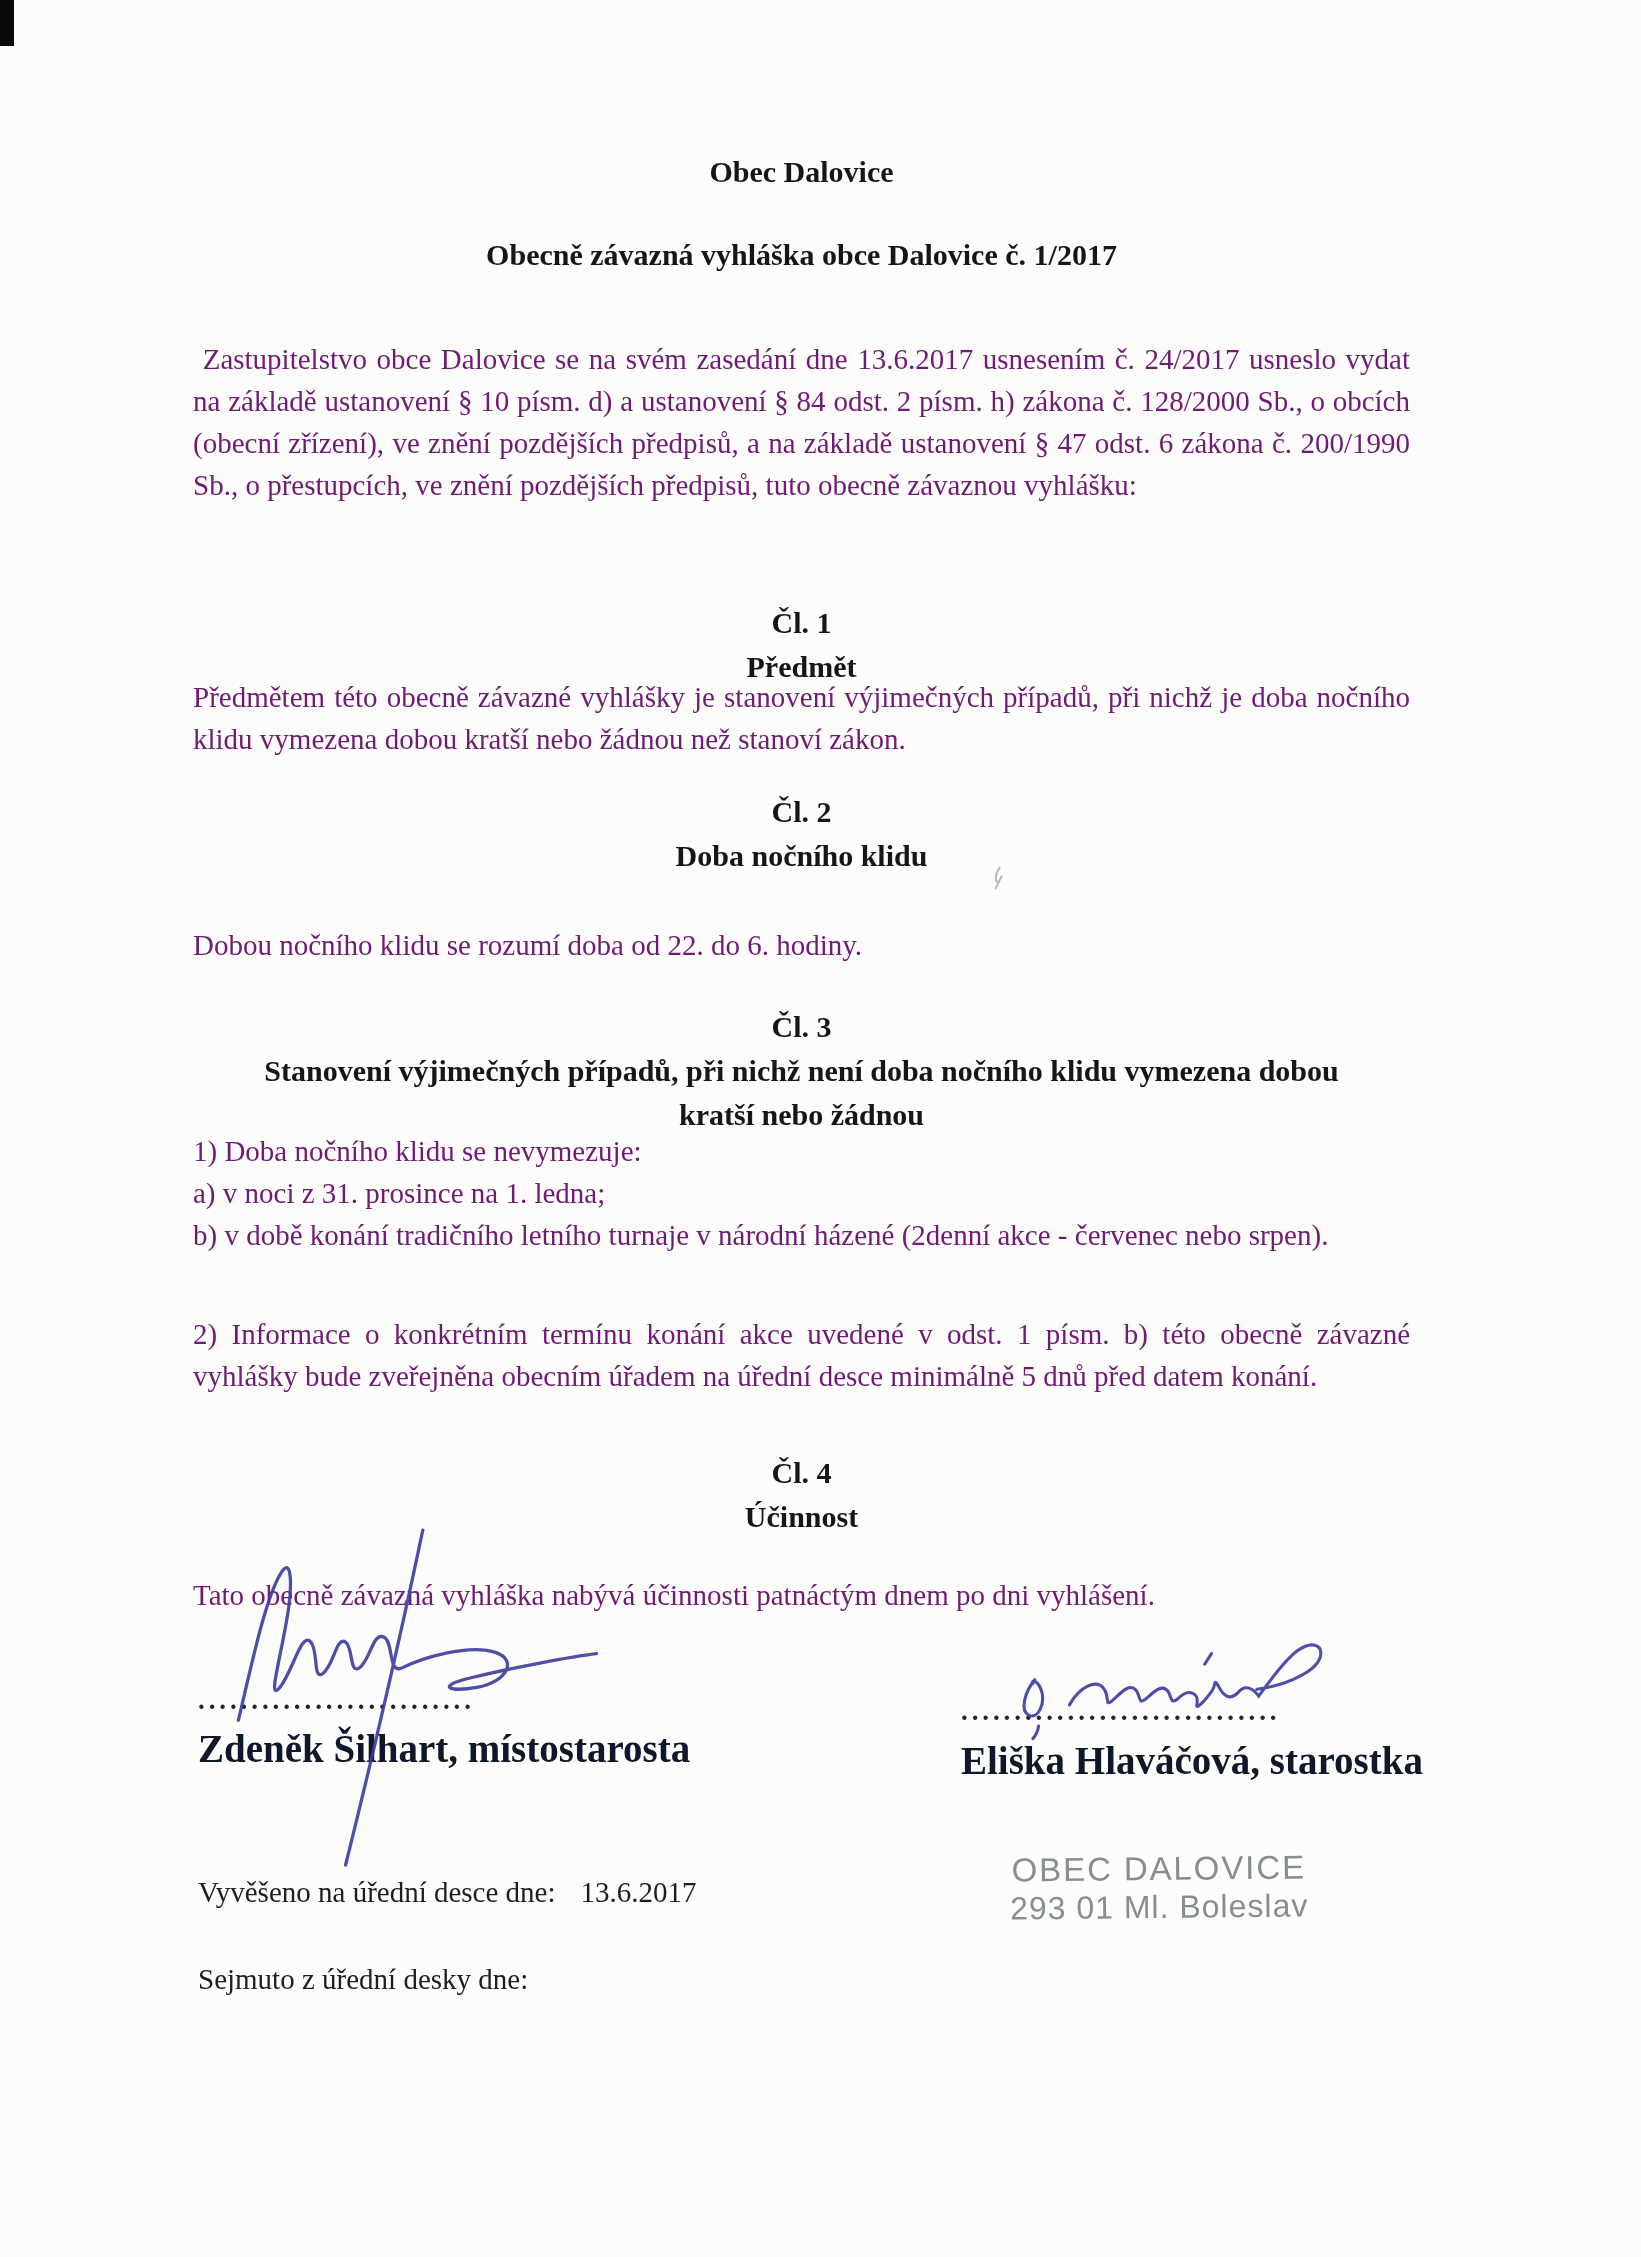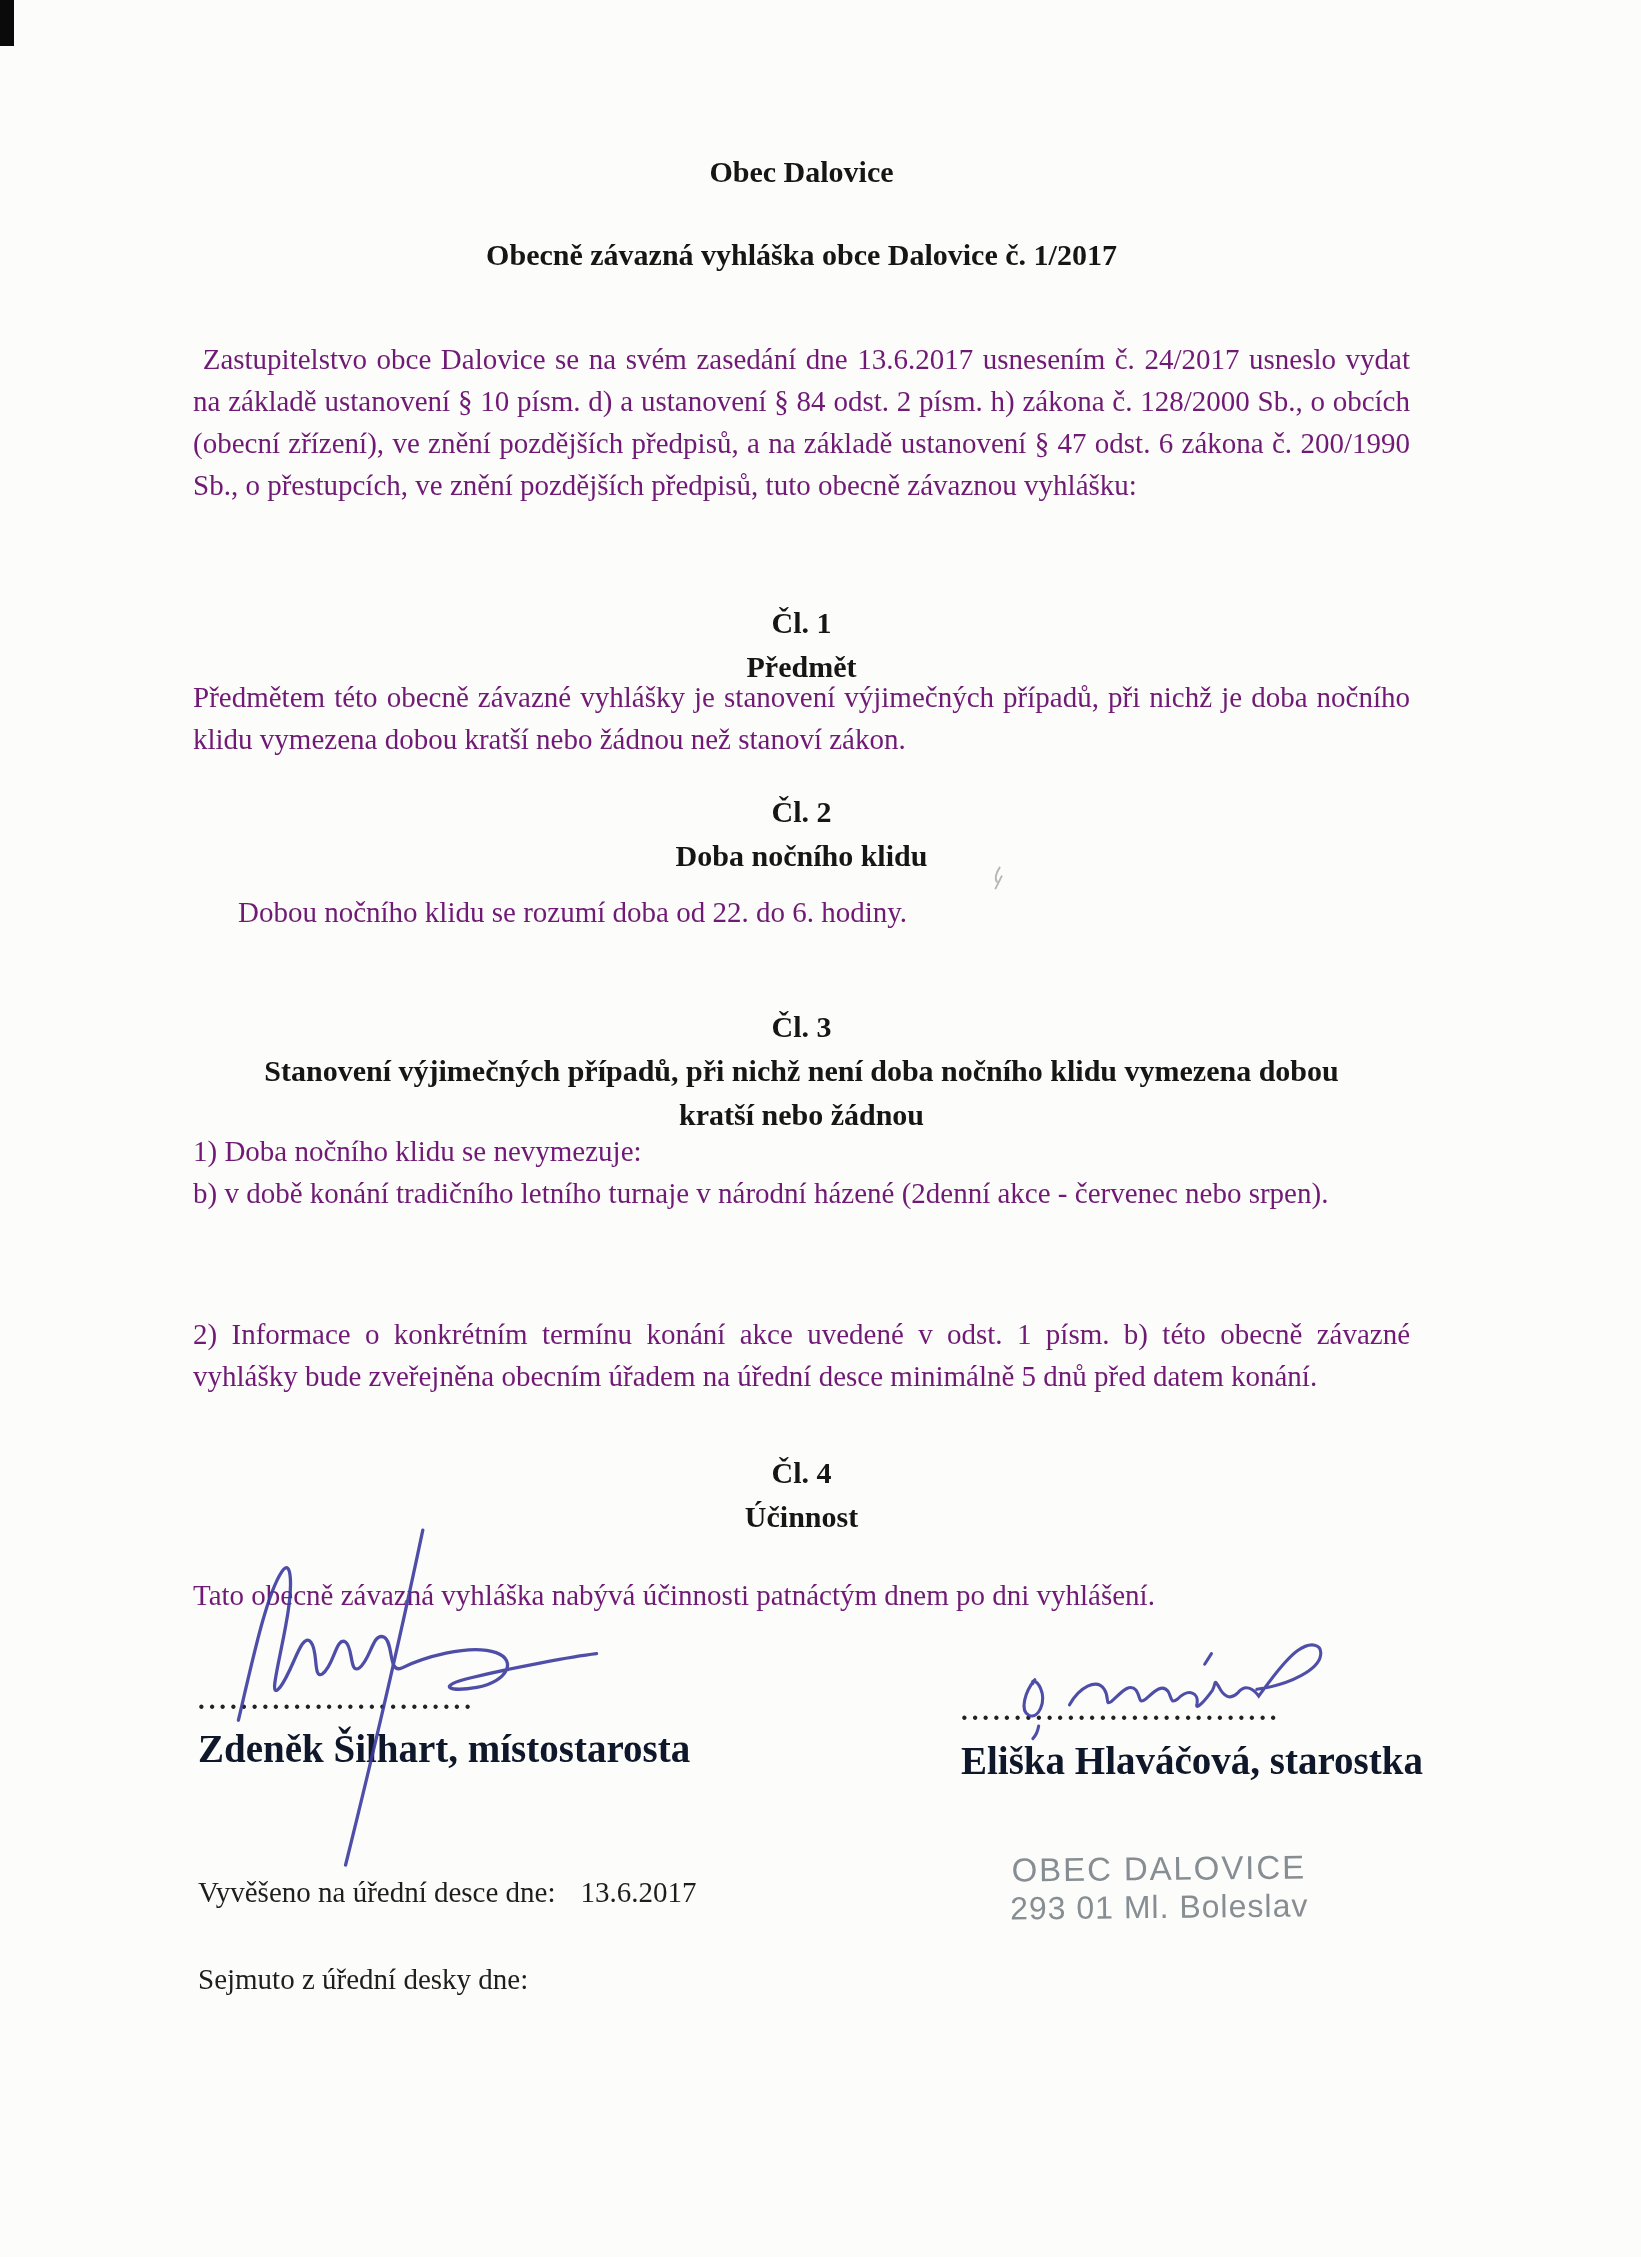--- a/index.html
+++ b/index.html
@@ -68,28 +68,29 @@
   <div class="abs art-head heading" style="top:563px;margin-top:38px;">
     <div>Čl. 1</div>
     <div>Předmět</div>
   </div>
   <div class="abs para body-text justify" style="top:676px;">Předmětem této obecně závazné vyhlášky je stanovení výjimečných případů, při nichž je doba nočního klidu vymezena dobou kratší nebo žádnou než stanoví zákon.</div>
 
   <div class="abs art-head heading" style="top:790px;">
     <div>Čl. 2</div>
     <div>Doba nočního klidu</div>
   </div>
-  <div class="abs para body-text" style="top:891px;margin-left:45px;">Dobou nočního klidu se rozumí doba od 22. do 6. hodiny.</div>
+  <div class="abs para body-text" style="top:924px;">Dobou nočního klidu se rozumí doba od 22. do 6. hodiny.</div>
 
   <div class="abs art-head heading" style="top:978px;margin-top:27px;">
     <div>Čl. 3</div>
     <div class="art3-heading">Stanovení výjimečných případů, při nichž není doba nočního klidu vymezena dobou kratší nebo žádnou</div>
   </div>
   <div class="abs para body-text" style="top:1130px;">
     <div>1) Doba nočního klidu se nevymezuje:</div>
+    <div>a) v noci z 31. prosince na 1. ledna;</div>
     <div class="justify">b) v době konání tradičního letního turnaje v národní házené (2denní akce - červenec nebo srpen).</div>
   </div>
   <div class="abs para body-text justify" style="top:1313px;">2) Informace o konkrétním termínu konání akce uvedené v odst. 1 písm. b) této obecně závazné vyhlášky bude zveřejněna obecním úřadem na úřední desce minimálně 5 dnů před datem konání.</div>
 
   <div class="abs art-head heading" style="top:1451px;">
     <div>Čl. 4</div>
     <div>Účinnost</div>
   </div>
   <div class="abs para body-text" style="top:1574px;">Tato obecně závazná vyhláška nabývá účinnosti patnáctým dnem po dni vyhlášení.</div>
 

